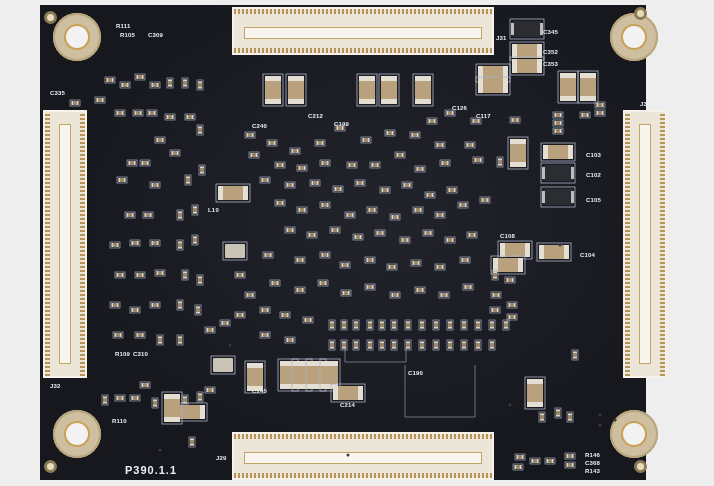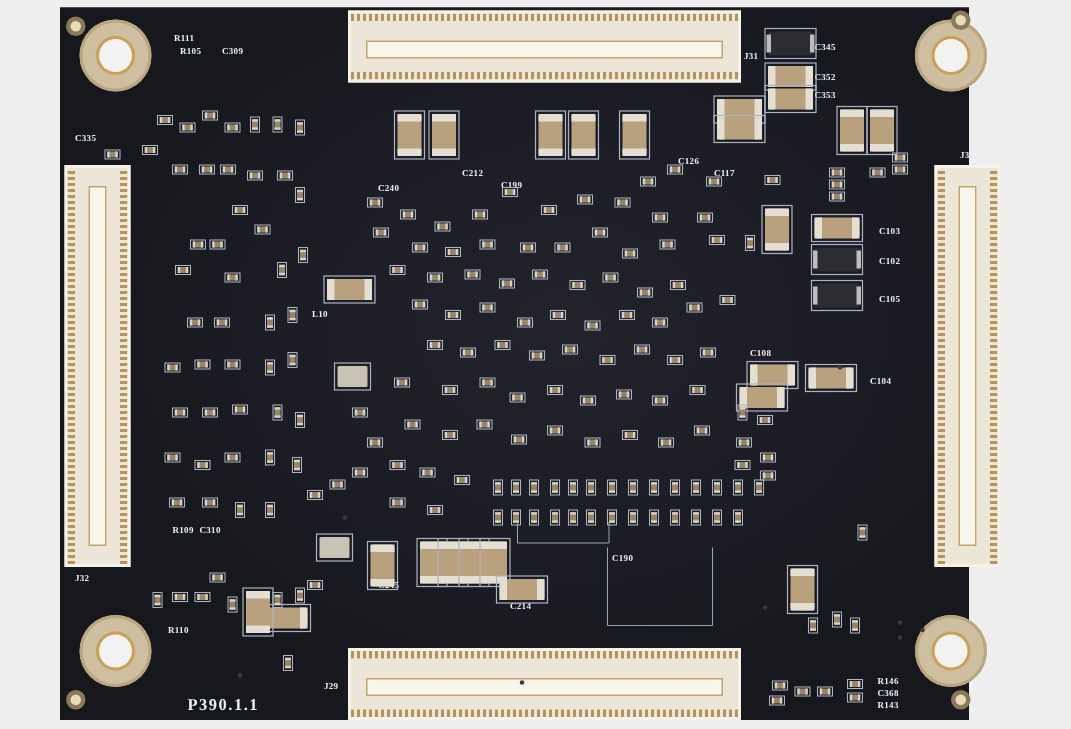--- a/index.html
+++ b/index.html
@@ -15,21 +15,21 @@
   .fid{position:absolute;width:13px;height:13px;border-radius:50%;background:#8a7a58;}
   .fid::after{content:"";position:absolute;left:3px;top:3px;width:7px;height:7px;border-radius:50%;background:#e8dcbc;}
   .conn{position:absolute;background:#ece6d8;border:2px solid #f6f2ea;box-sizing:border-box;}
   .conn .slot{position:absolute;background:#f8f5ee;border:1px solid #c2a565;}
   .conn.h{background:
      repeating-linear-gradient(90deg,#b7935a 0 2px,transparent 2px 4px) top/100% 5px no-repeat,
      repeating-linear-gradient(90deg,#b7935a 0 2px,transparent 2px 4px) bottom/100% 5px no-repeat,#ece6d8;}
   .conn.v{background:
      repeating-linear-gradient(0deg,#b7935a 0 2px,transparent 2px 4px) left/5px 100% no-repeat,
      repeating-linear-gradient(0deg,#b7935a 0 2px,transparent 2px 4px) right/5px 100% no-repeat,#ece6d8;}
-  .silk{position:absolute;color:#e9eef8;font-family:Liberation Serif, serif;font-size:6px;font-weight:bold;white-space:nowrap;letter-spacing:0.2px;}
+  .silk{position:absolute;color:#e9eef8;font-family:Liberation Sans, sans-serif;font-size:6px;font-weight:bold;white-space:nowrap;letter-spacing:0.2px;}
   .silk.big{font-size:11px;letter-spacing:1px;}
   .comp-layer{position:absolute;left:0;top:0;}
 </style>
 </head>
 <body>
 
 <div class="board">
 
   <div class="hole" style="left:13px;top:8px;"></div>
   <div class="hole" style="left:570px;top:8px;"></div>

